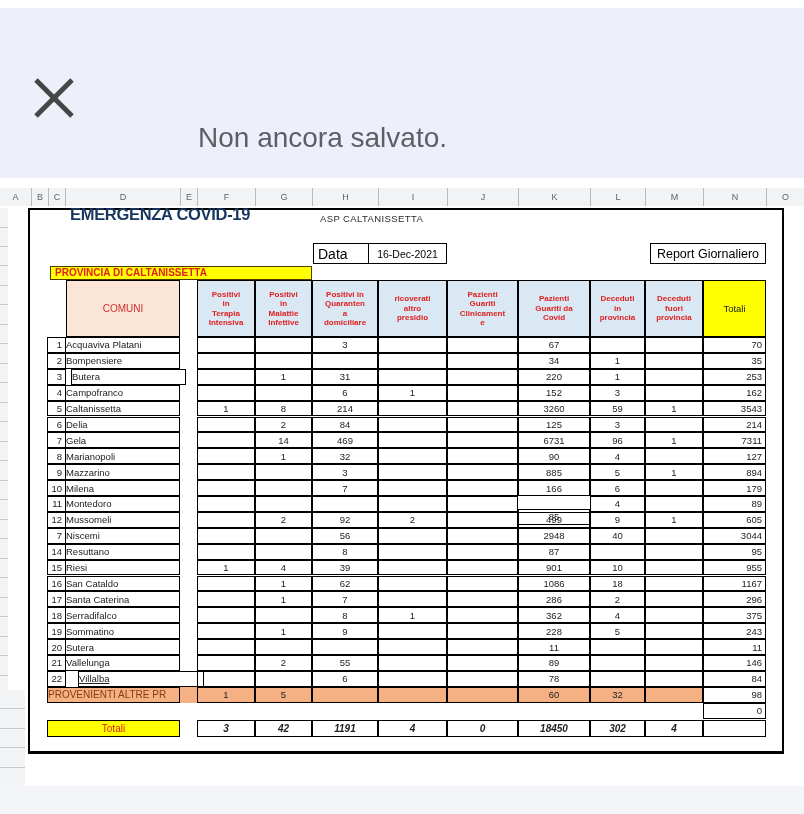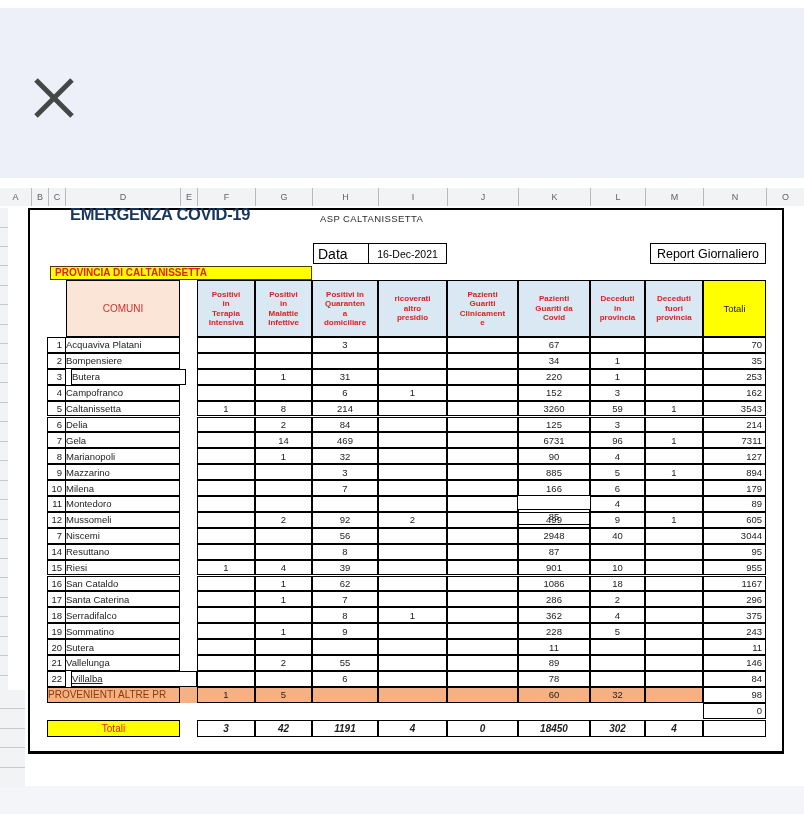--- a/index.html
+++ b/index.html
@@ -48,20 +48,21 @@
 </head>
 <body>
 
 <div class="topbar">
   <div class="close-btn">
     <svg width="52" height="52" viewBox="0 0 52 52">
       <line x1="8" y1="8" x2="44" y2="44" stroke="#444746" stroke-width="5"></line>
       <line x1="44" y1="8" x2="8" y2="44" stroke="#444746" stroke-width="5"></line>
     </svg>
   </div>
+  <div class="doc-sub">Non ancora salvato.</div>
 </div>
 
 <div class="sheet">
   <div class="letters" id="letters">
       <div class="letter" style="left: 0px; width: 31px; border-left: none;">A</div>
       <div class="letter" style="left: 31px; width: 17px;">B</div>
       <div class="letter" style="left: 48px; width: 17px;">C</div>
       <div class="letter" style="left: 65px; width: 115px;">D</div>
       <div class="letter" style="left: 180px; width: 17px;">E</div>
       <div class="letter" style="left: 197px; width: 58px;">F</div>
@@ -349,21 +350,21 @@
       <div class="cell c-center" style="left: 197px; top: 467px; width: 58px; height: 15.9px;"></div>
       <div class="cell c-center" style="left: 255px; top: 467px; width: 57px; height: 15.9px;">2</div>
       <div class="cell c-center" style="left: 312px; top: 467px; width: 66px; height: 15.9px;">55</div>
       <div class="cell c-center" style="left: 378px; top: 467px; width: 69px; height: 15.9px;"></div>
       <div class="cell c-center" style="left: 447px; top: 467px; width: 71px; height: 15.9px;"></div>
       <div class="cell c-center" style="left: 518px; top: 467px; width: 72px; height: 15.9px;">89</div>
       <div class="cell c-center" style="left: 590px; top: 467px; width: 55px; height: 15.9px;"></div>
       <div class="cell c-center" style="left: 645px; top: 467px; width: 58px; height: 15.9px;"></div>
       <div class="cell c-right" style="left: 703px; top: 467px; width: 63px; height: 15.9px;">146</div>
       <div class="cell c-right" style="left: 47px; top: 482.9px; width: 19px; height: 15.9px;">22</div>
-      <div class="cell c-left" style="left: 71px; top: 482.9px; width: 126px; height: 15.9px; text-decoration: underline;">Villalba</div>
+      <div class="cell c-left" style="left: 78px; top: 482.9px; width: 126px; height: 15.9px; text-decoration: underline;">Villalba</div>
       <div class="cell c-center" style="left: 197px; top: 482.9px; width: 58px; height: 15.9px;"></div>
       <div class="cell c-center" style="left: 255px; top: 482.9px; width: 57px; height: 15.9px;"></div>
       <div class="cell c-center" style="left: 312px; top: 482.9px; width: 66px; height: 15.9px;">6</div>
       <div class="cell c-center" style="left: 378px; top: 482.9px; width: 69px; height: 15.9px;"></div>
       <div class="cell c-center" style="left: 447px; top: 482.9px; width: 71px; height: 15.9px;"></div>
       <div class="cell c-center" style="left: 518px; top: 482.9px; width: 72px; height: 15.9px;">78</div>
       <div class="cell c-center" style="left: 590px; top: 482.9px; width: 55px; height: 15.9px;"></div>
       <div class="cell c-center" style="left: 645px; top: 482.9px; width: 58px; height: 15.9px;"></div>
       <div class="cell c-right" style="left: 703px; top: 482.9px; width: 63px; height: 15.9px;">84</div>
       <div class="orangeband" style="left: 47px; top: 498.8px; width: 656px; height: 15.9px;"></div>

